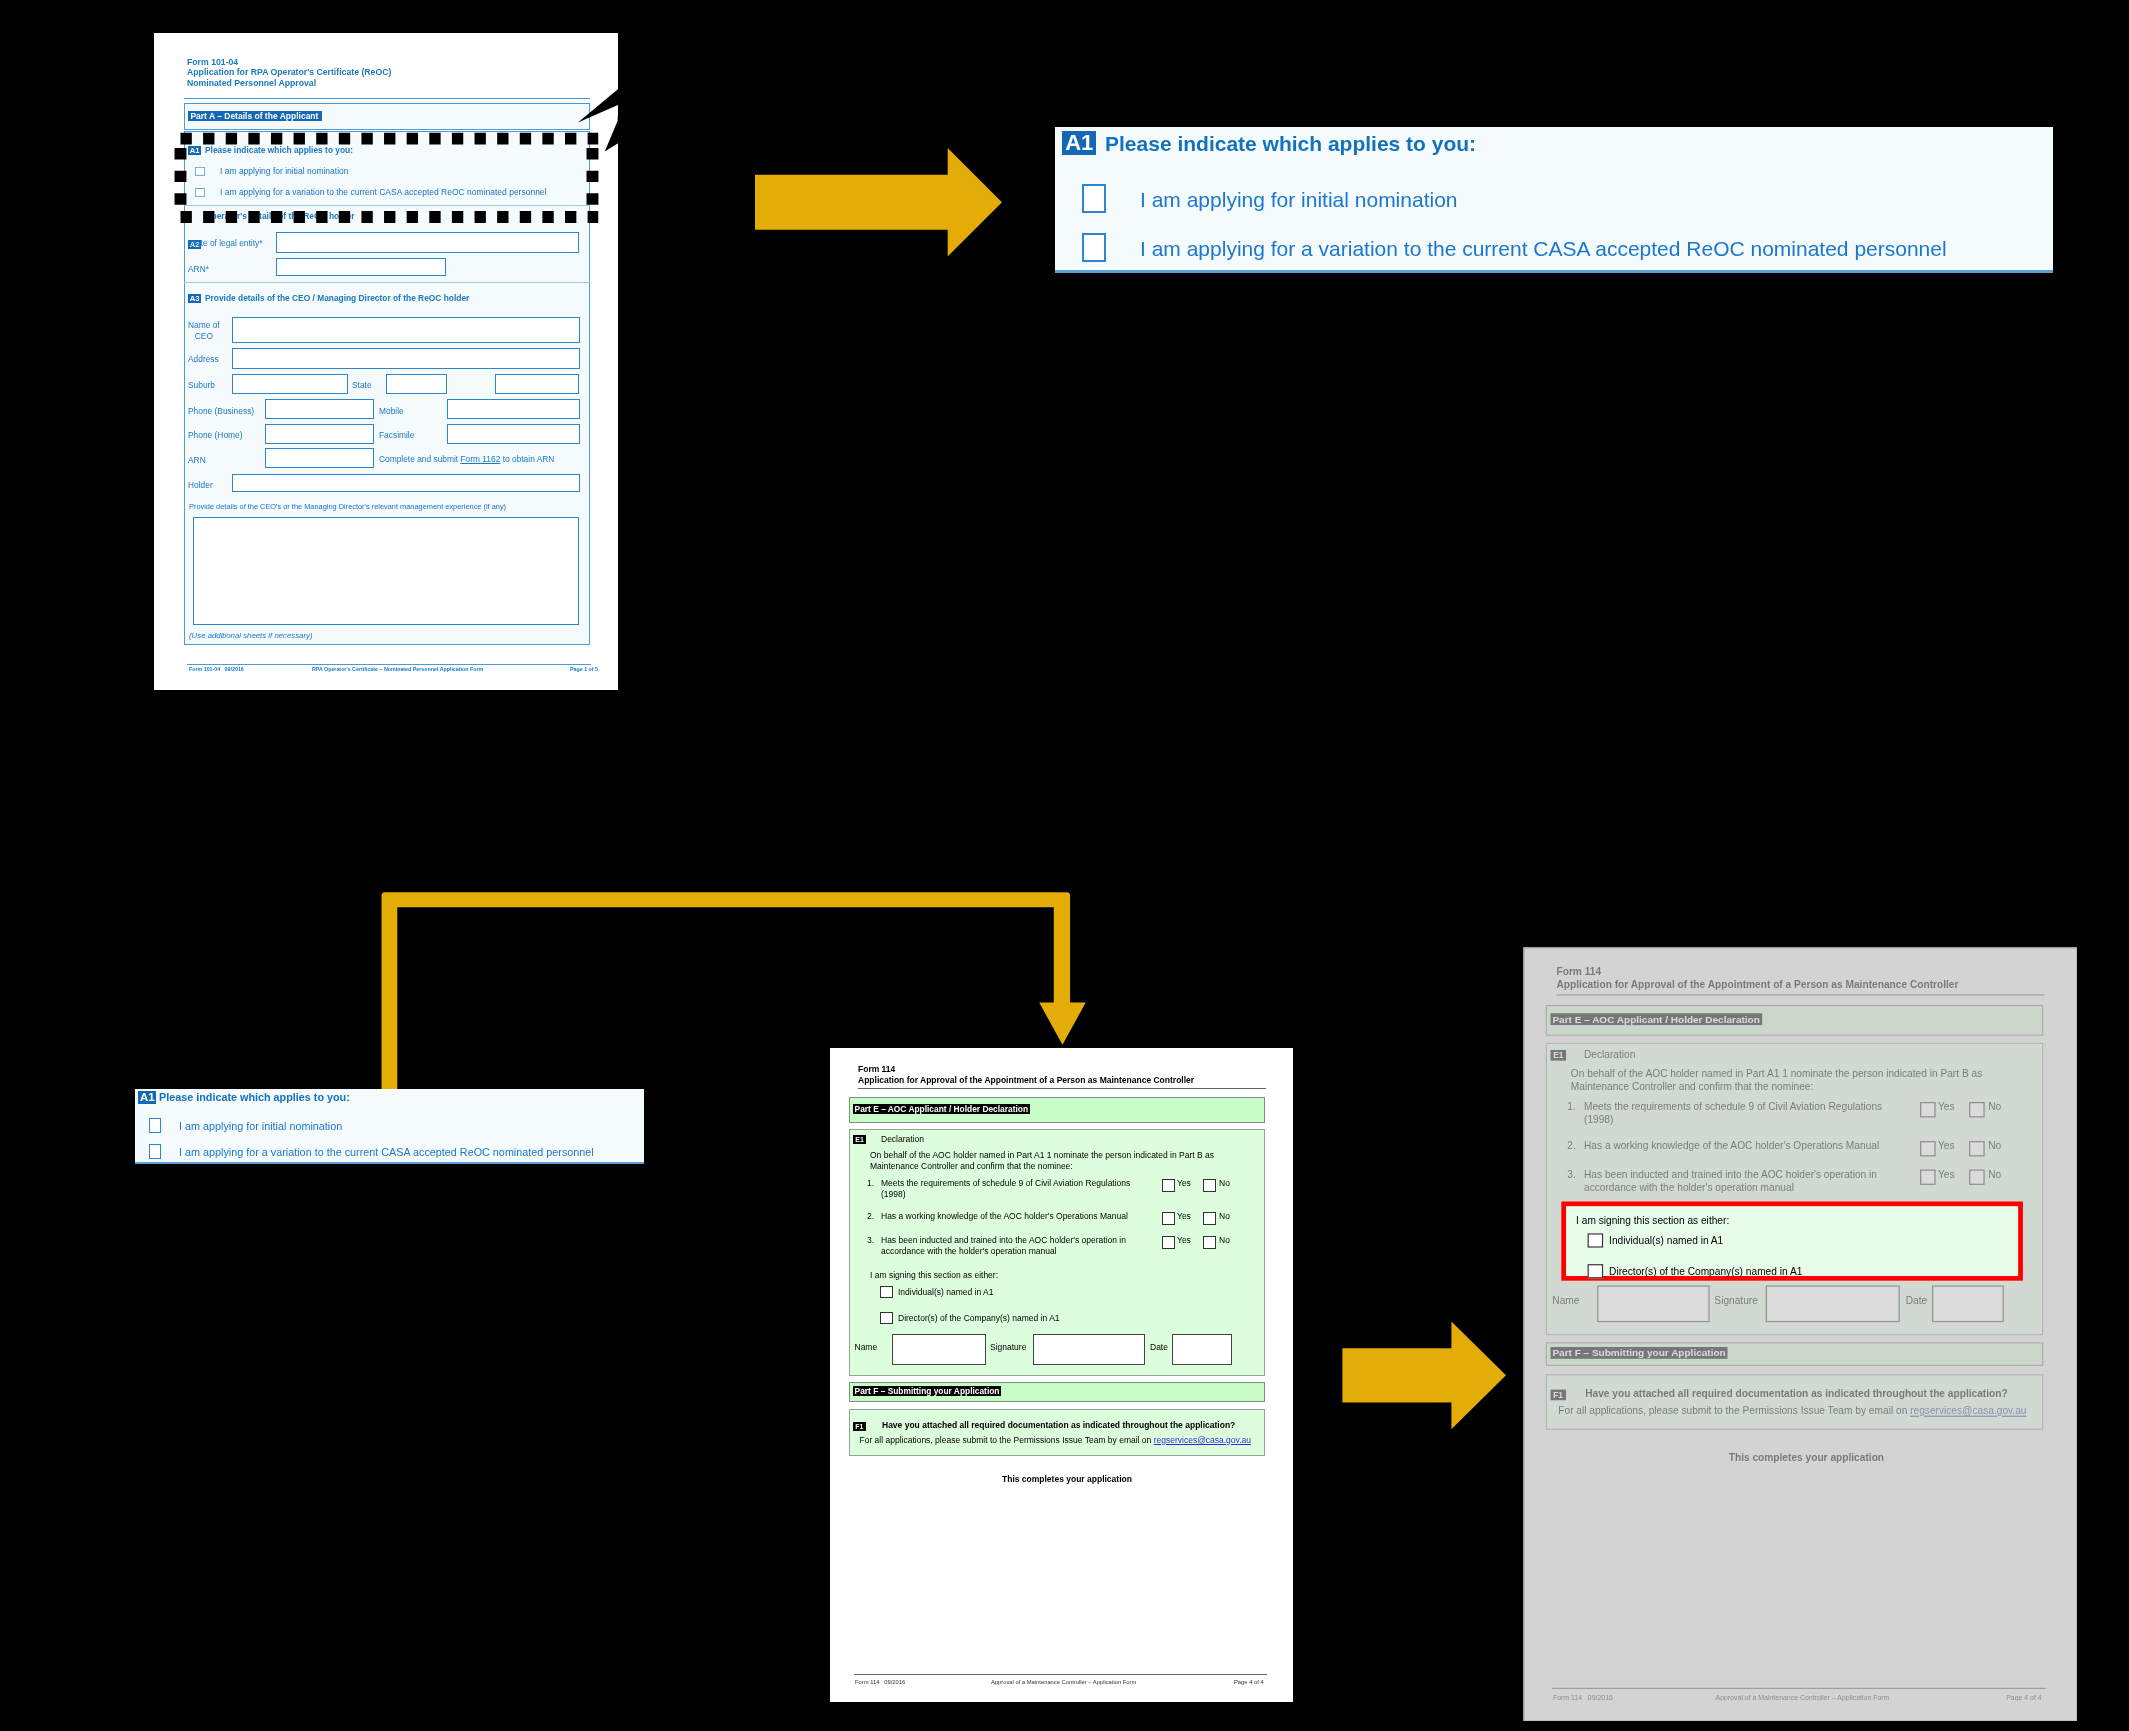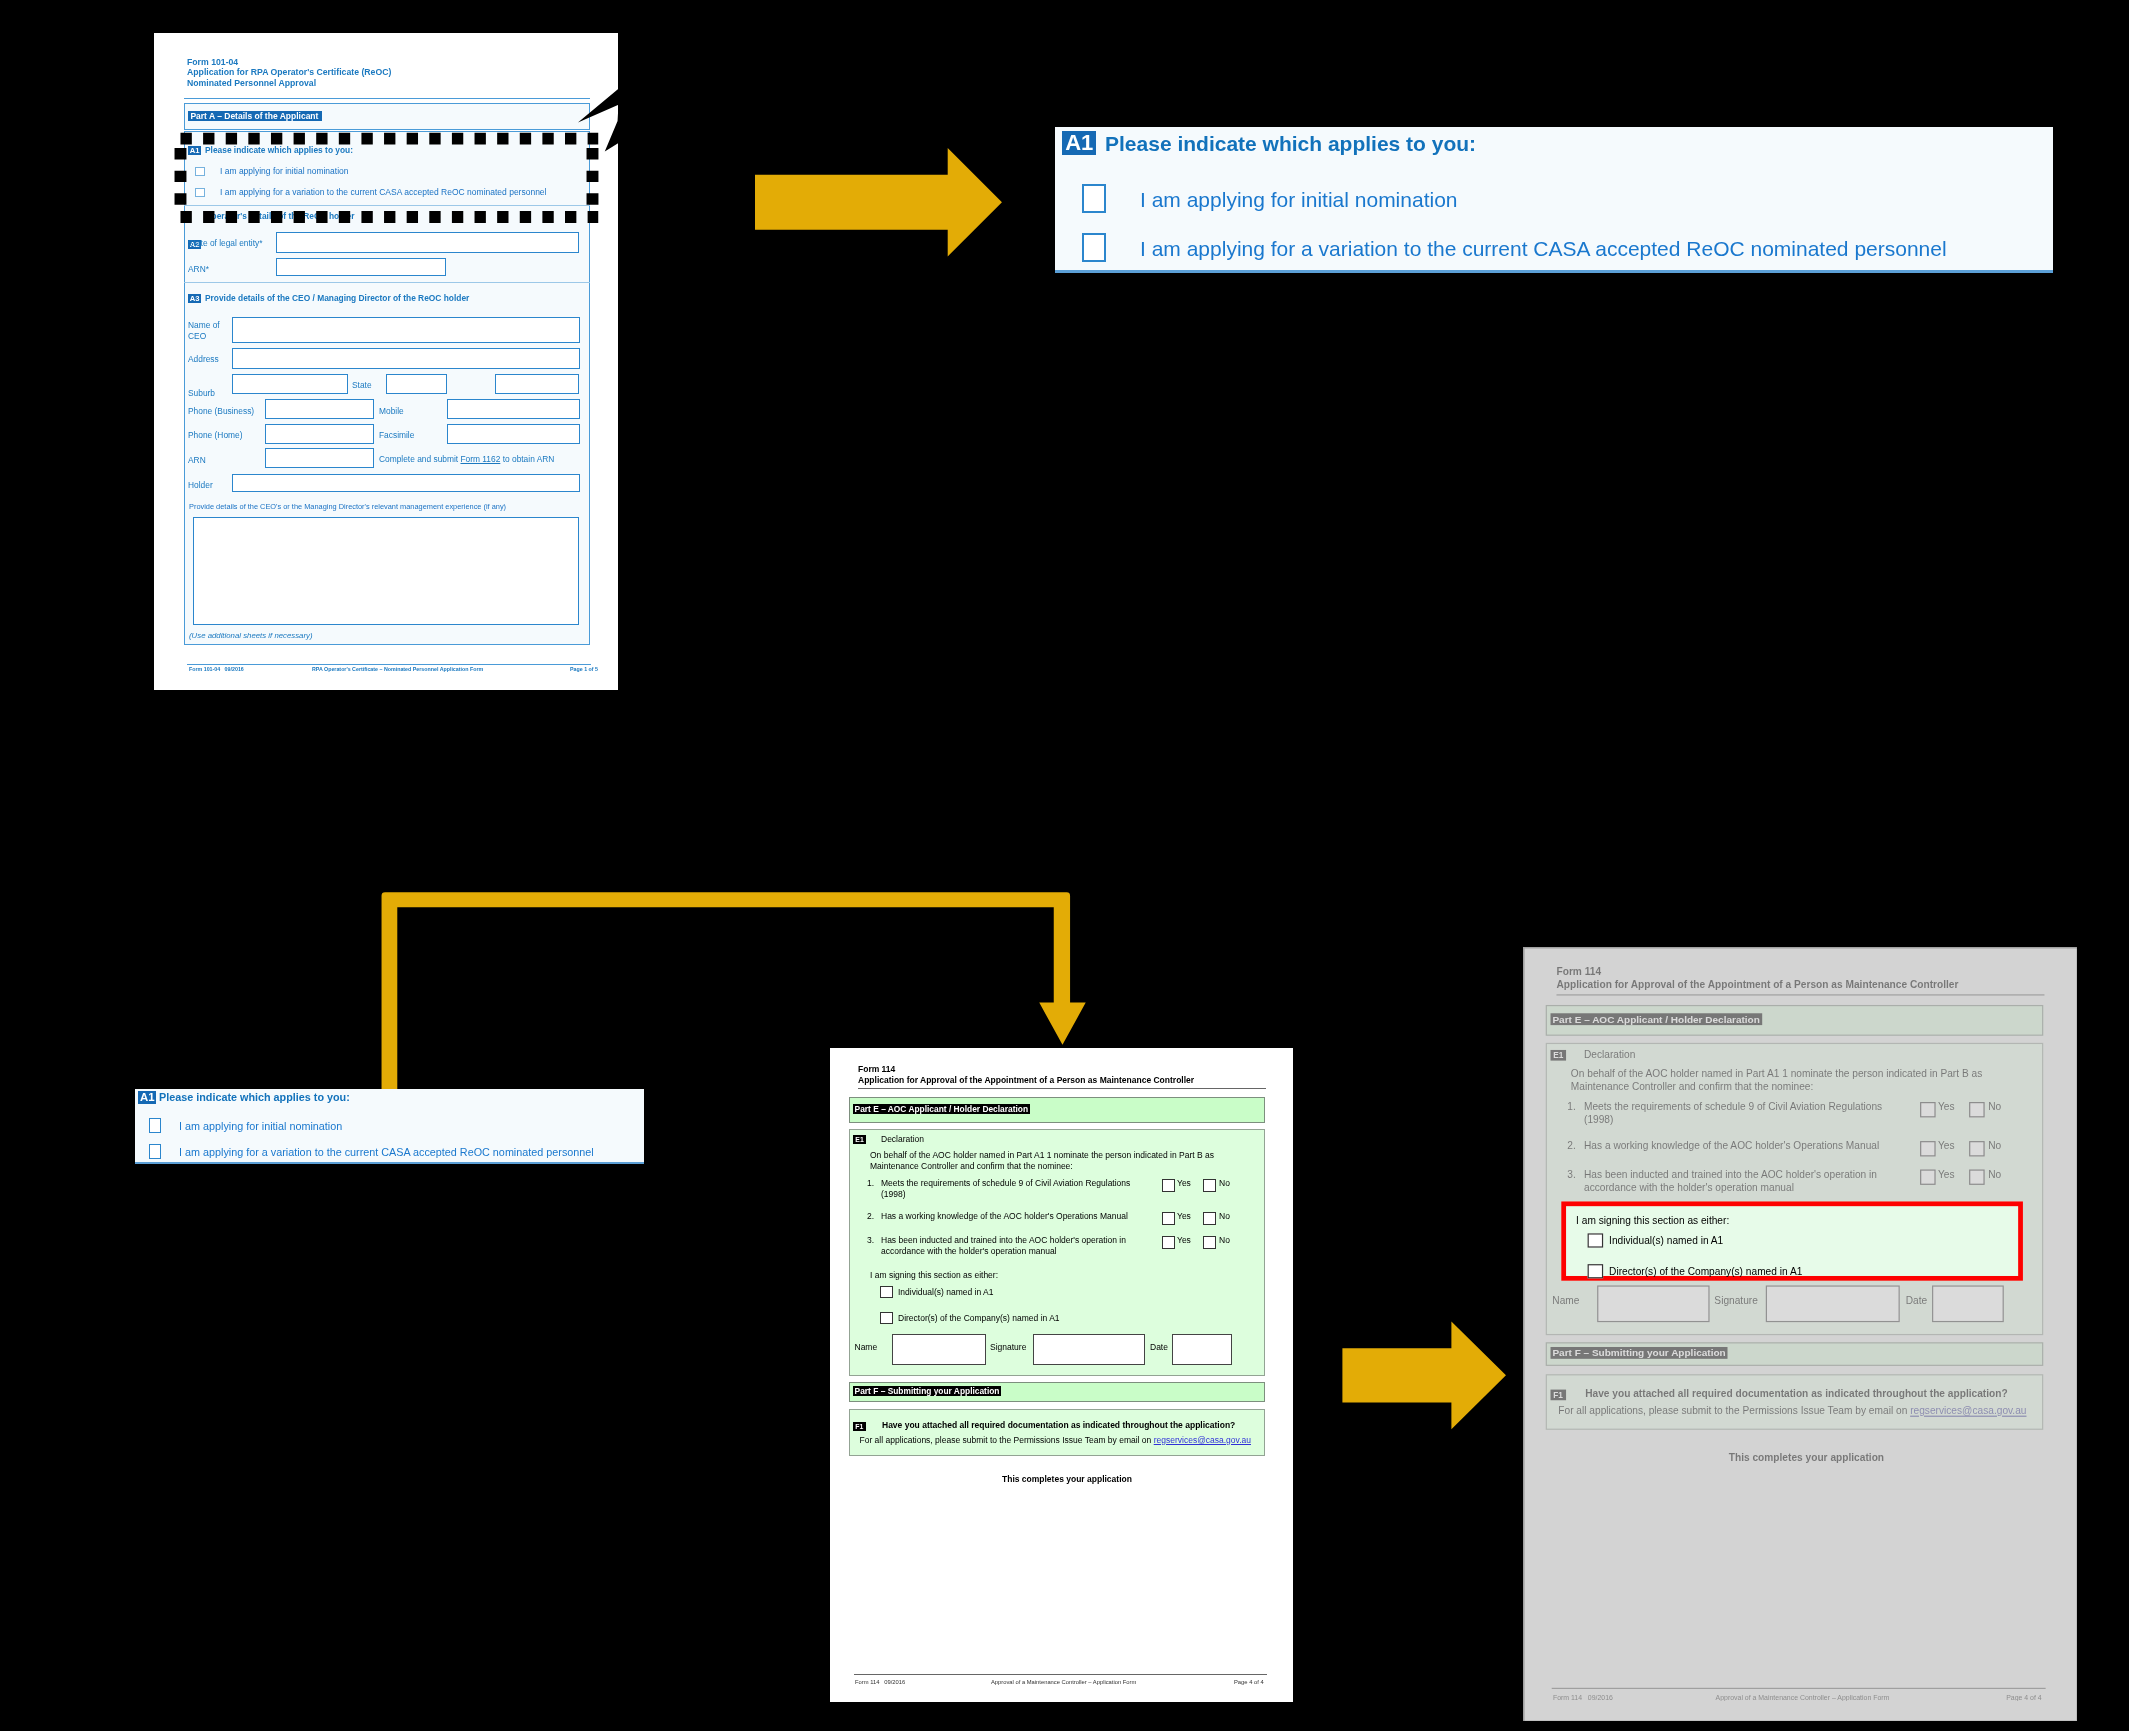--- a/index.html
+++ b/index.html
@@ -113,28 +113,28 @@
     <div class="sect-badge" style="left:34px;top:179px;width:13.3px;height:9.3px;margin-top:28px;">A2</div>
     <div class="sect-title" style="left:51px;top:179px;">Operator's details of the ReOC holder</div>
     <div class="f101-fieldlabel" style="left:34px;top:205px;">State of legal entity*</div>
     <div class="f101-input" style="left:122px;top:199px;width:303px;height:20.7px;"></div>
     <div class="f101-fieldlabel" style="left:34px;top:231px;">ARN*</div>
     <div class="f101-input" style="left:122px;top:225px;width:170px;height:18px;"></div>
 
     <div class="sect-badge" style="left:34px;top:261px;width:13.3px;height:9.3px;">A3</div>
     <div class="sect-title" style="left:51px;top:261px;">Provide details of the CEO / Managing Director of the ReOC holder</div>
 
-    <div class="f101-fieldlabel" style="left:34px;top:287px;">Name of
+    <div class="f101-fieldlabel" style="left:34px;top:287px;text-align:center;">Name of
 CEO</div>
     <div class="f101-input" style="left:78px;top:284px;width:348px;height:26px;"></div>
 
     <div class="f101-fieldlabel" style="left:34px;top:321px;">Address</div>
     <div class="f101-input" style="left:78px;top:315px;width:348px;height:21px;"></div>
 
-    <div class="f101-fieldlabel" style="left:34px;top:355px;text-align:right;">Suburb</div>
+    <div class="f101-fieldlabel" style="left:34px;top:347px;text-align:right;">Suburb</div>
     <div class="f101-input" style="left:78px;top:341px;width:116px;height:20px;"></div>
     <div class="f101-fieldlabel" style="left:198px;top:347px;">State</div>
     <div class="f101-input" style="left:232px;top:341px;width:61px;height:20px;"></div>
     <div class="f101-fieldlabel" style="left:297px;top:347px;margin-top:25px;">Postcode</div>
     <div class="f101-input" style="left:341px;top:341px;width:84px;height:20px;"></div>
 
     <div class="f101-fieldlabel" style="left:34px;top:373px;">Phone (Business)</div>
     <div class="f101-input" style="left:111px;top:366px;width:109px;height:20px;"></div>
     <div class="f101-fieldlabel" style="left:225px;top:373px;">Mobile</div>
     <div class="f101-input" style="left:293px;top:366px;width:133px;height:20px;"></div>

